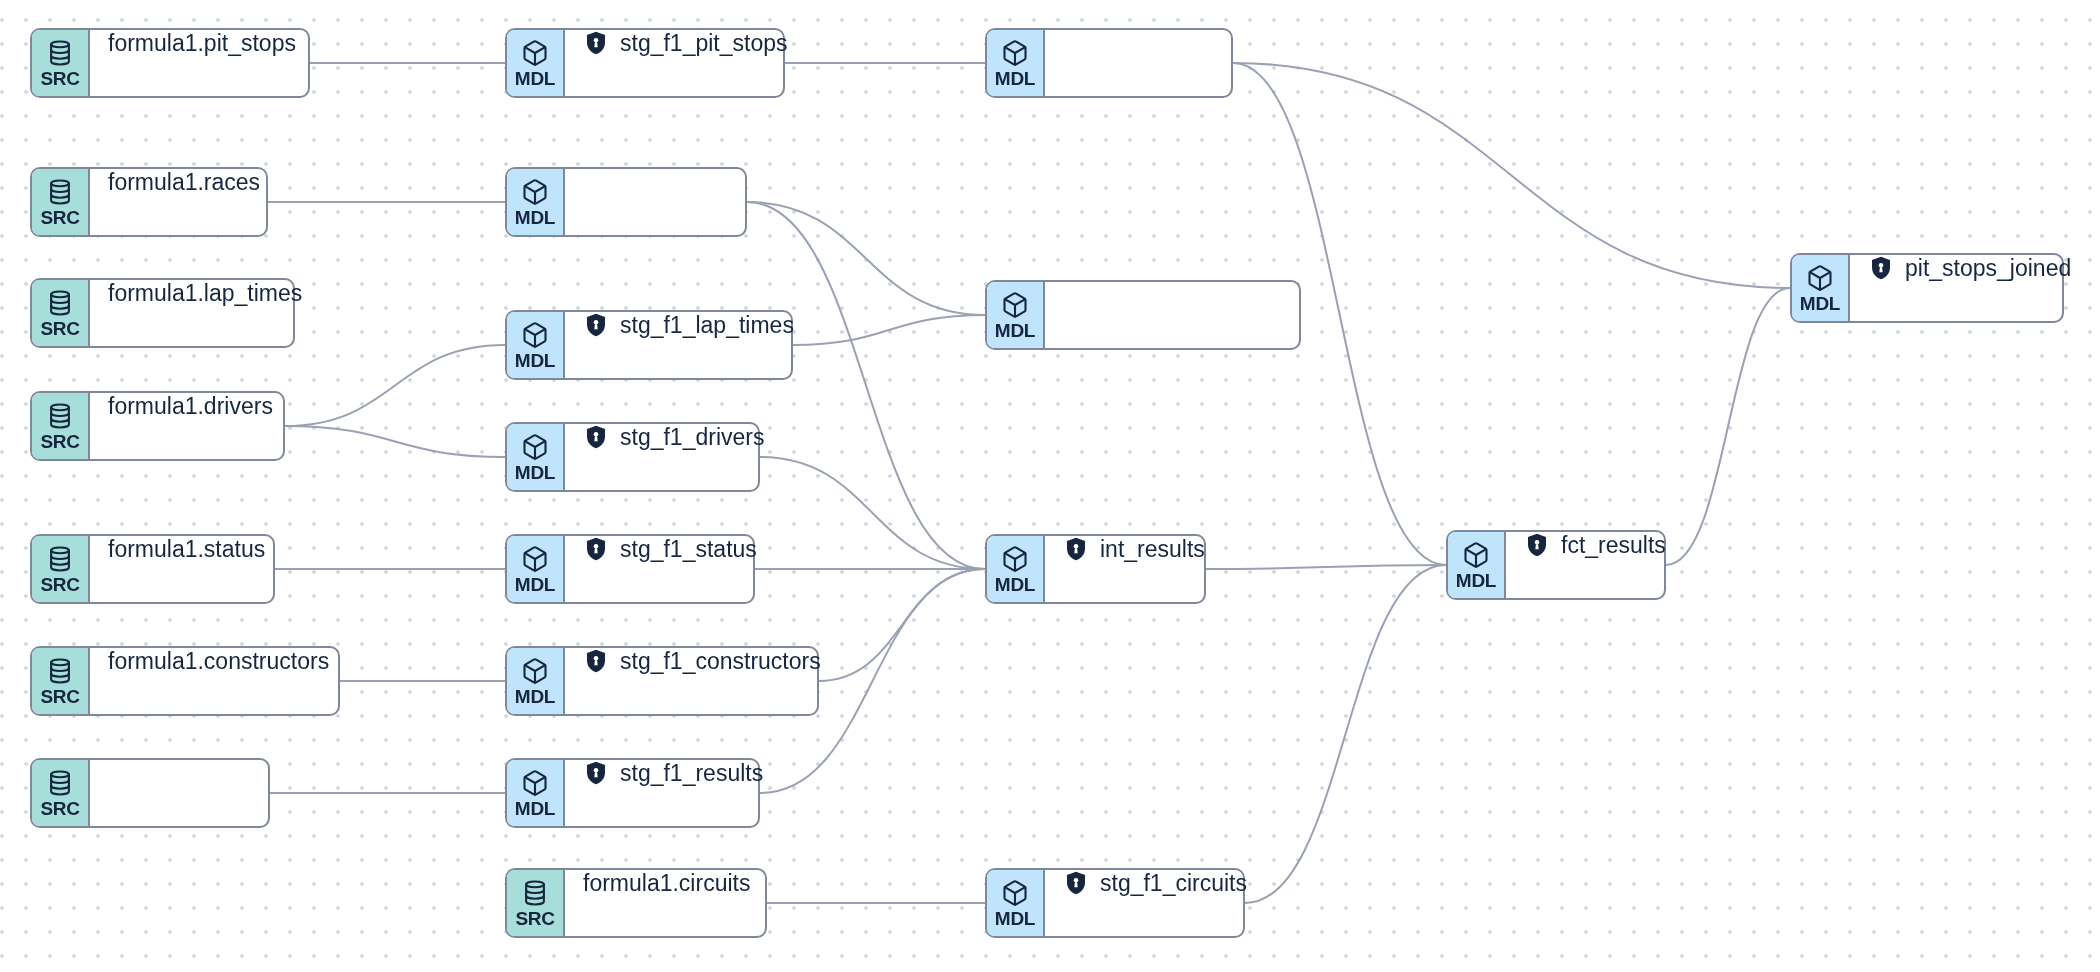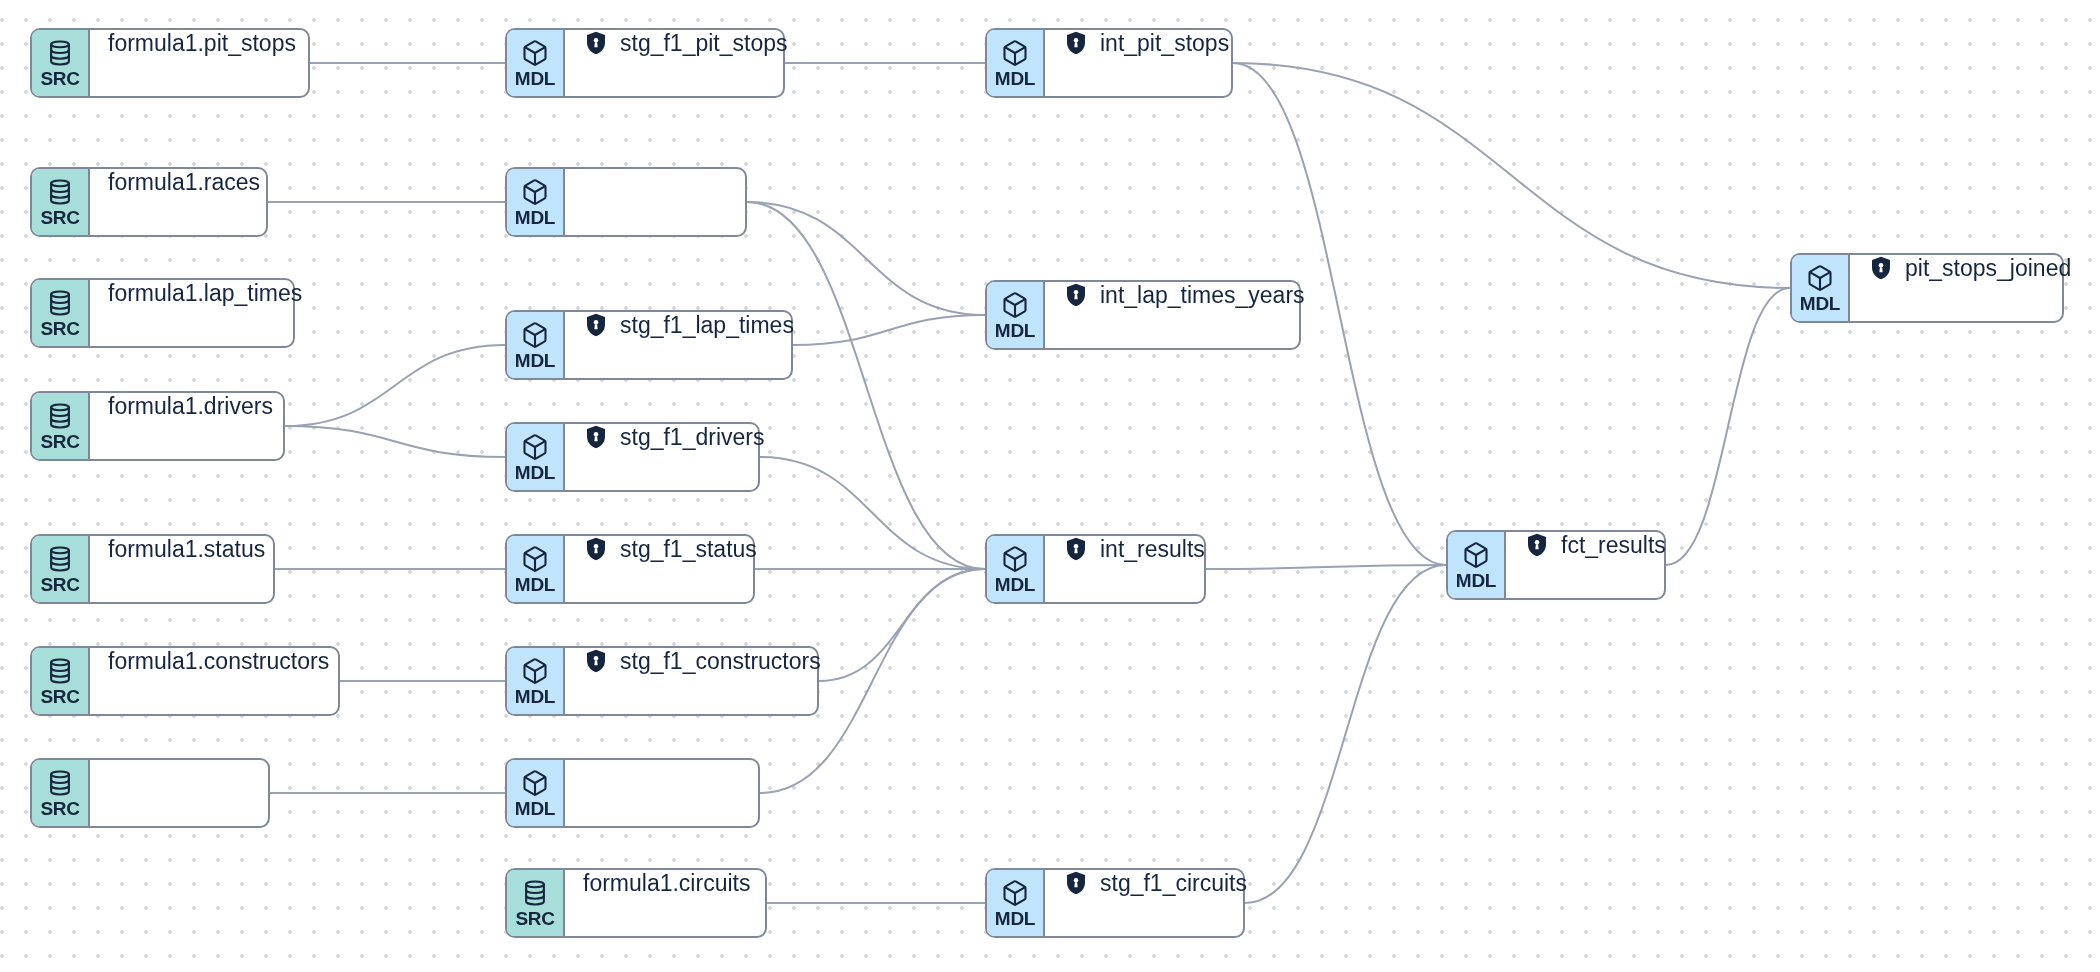--- a/index.html
+++ b/index.html
@@ -343,20 +343,30 @@
             <svg viewBox="0 0 24 24" width="28" height="28">
               <g class="icon-stroke">
                 <path d="M21 16V8a2 2 0 0 0-1-1.73l-7-4a2 2 0 0 0-2 0l-7 4A2 2 0 0 0 3 8v8a2 2 0 0 0 1 1.73l7 4a2 2 0 0 0 2 0l7-4A2 2 0 0 0 21 16z"></path>
                 <polyline points="3.27 6.96 12 12.01 20.73 6.96"></polyline>
                 <line x1="12" y1="22.08" x2="12" y2="12"></line>
               </g>
             </svg>
           </span>
           <span class="blabel">MDL</span>
         </div>
+        <div class="nbody">
+          <span class="shield">
+            <svg viewBox="0 0 24 24" width="26" height="26">
+              <path fill="#16263f" d="M12 1.6 20.3 4.7 V11.2 c0 5.6-3.4 9.4-8.3 11.2 C7.1 20.6 3.7 16.8 3.7 11.2 V4.7 Z"></path>
+              <circle cx="12" cy="9.4" r="2.1" fill="#fff"></circle>
+              <path fill="#fff" d="M11 11.2h2l.55 4.7h-3.1z"></path>
+            </svg>
+          </span>
+          <span class="nlabel">stg_f1_results</span>
+        </div>
       </div>
       <div class="node model" style="left: 985px; top: 868px; width: 260px; height: 70px;">
         <div class="badge">
           <span class="bicon">
             <svg viewBox="0 0 24 24" width="28" height="28">
               <g class="icon-stroke">
                 <path d="M21 16V8a2 2 0 0 0-1-1.73l-7-4a2 2 0 0 0-2 0l-7 4A2 2 0 0 0 3 8v8a2 2 0 0 0 1 1.73l7 4a2 2 0 0 0 2 0l7-4A2 2 0 0 0 21 16z"></path>
                 <polyline points="3.27 6.96 12 12.01 20.73 6.96"></polyline>
                 <line x1="12" y1="22.08" x2="12" y2="12"></line>
               </g>
@@ -381,53 +391,33 @@
             <svg viewBox="0 0 24 24" width="28" height="28">
               <g class="icon-stroke">
                 <path d="M21 16V8a2 2 0 0 0-1-1.73l-7-4a2 2 0 0 0-2 0l-7 4A2 2 0 0 0 3 8v8a2 2 0 0 0 1 1.73l7 4a2 2 0 0 0 2 0l7-4A2 2 0 0 0 21 16z"></path>
                 <polyline points="3.27 6.96 12 12.01 20.73 6.96"></polyline>
                 <line x1="12" y1="22.08" x2="12" y2="12"></line>
               </g>
             </svg>
           </span>
           <span class="blabel">MDL</span>
         </div>
-        <div class="nbody">
-          <span class="shield">
-            <svg viewBox="0 0 24 24" width="26" height="26">
-              <path fill="#16263f" d="M12 1.6 20.3 4.7 V11.2 c0 5.6-3.4 9.4-8.3 11.2 C7.1 20.6 3.7 16.8 3.7 11.2 V4.7 Z"></path>
-              <circle cx="12" cy="9.4" r="2.1" fill="#fff"></circle>
-              <path fill="#fff" d="M11 11.2h2l.55 4.7h-3.1z"></path>
-            </svg>
-          </span>
-          <span class="nlabel">int_pit_stops</span>
-        </div>
       </div>
       <div class="node model" style="left: 985px; top: 280px; width: 316px; height: 70px;">
         <div class="badge">
           <span class="bicon">
             <svg viewBox="0 0 24 24" width="28" height="28">
               <g class="icon-stroke">
                 <path d="M21 16V8a2 2 0 0 0-1-1.73l-7-4a2 2 0 0 0-2 0l-7 4A2 2 0 0 0 3 8v8a2 2 0 0 0 1 1.73l7 4a2 2 0 0 0 2 0l7-4A2 2 0 0 0 21 16z"></path>
                 <polyline points="3.27 6.96 12 12.01 20.73 6.96"></polyline>
                 <line x1="12" y1="22.08" x2="12" y2="12"></line>
               </g>
             </svg>
           </span>
           <span class="blabel">MDL</span>
-        </div>
-        <div class="nbody">
-          <span class="shield">
-            <svg viewBox="0 0 24 24" width="26" height="26">
-              <path fill="#16263f" d="M12 1.6 20.3 4.7 V11.2 c0 5.6-3.4 9.4-8.3 11.2 C7.1 20.6 3.7 16.8 3.7 11.2 V4.7 Z"></path>
-              <circle cx="12" cy="9.4" r="2.1" fill="#fff"></circle>
-              <path fill="#fff" d="M11 11.2h2l.55 4.7h-3.1z"></path>
-            </svg>
-          </span>
-          <span class="nlabel">int_lap_times_years</span>
         </div>
       </div>
       <div class="node model" style="left: 985px; top: 534px; width: 221px; height: 70px;">
         <div class="badge">
           <span class="bicon">
             <svg viewBox="0 0 24 24" width="28" height="28">
               <g class="icon-stroke">
                 <path d="M21 16V8a2 2 0 0 0-1-1.73l-7-4a2 2 0 0 0-2 0l-7 4A2 2 0 0 0 3 8v8a2 2 0 0 0 1 1.73l7 4a2 2 0 0 0 2 0l7-4A2 2 0 0 0 21 16z"></path>
                 <polyline points="3.27 6.96 12 12.01 20.73 6.96"></polyline>
                 <line x1="12" y1="22.08" x2="12" y2="12"></line>

